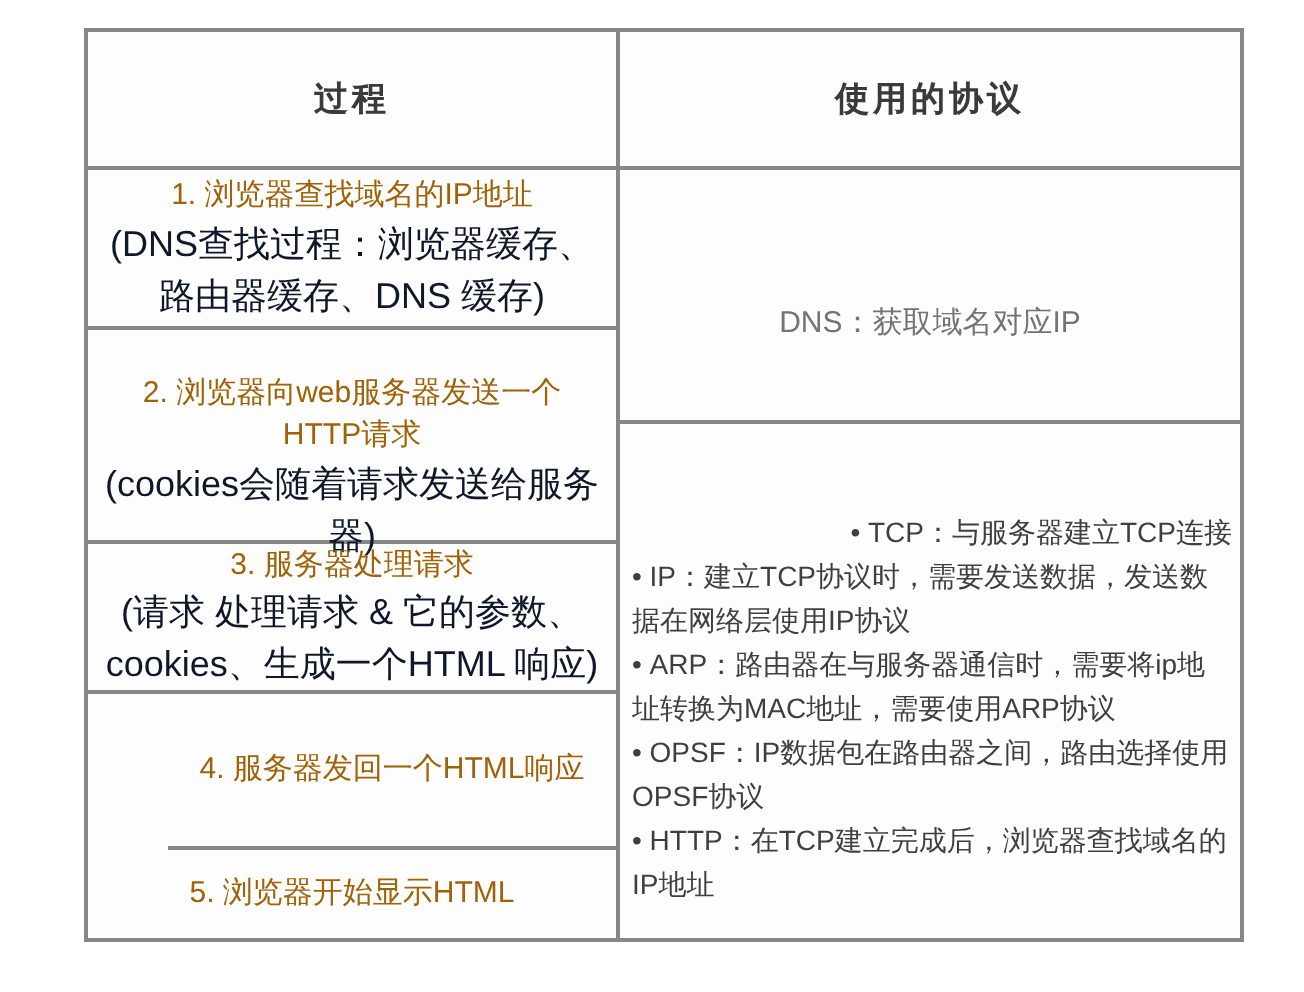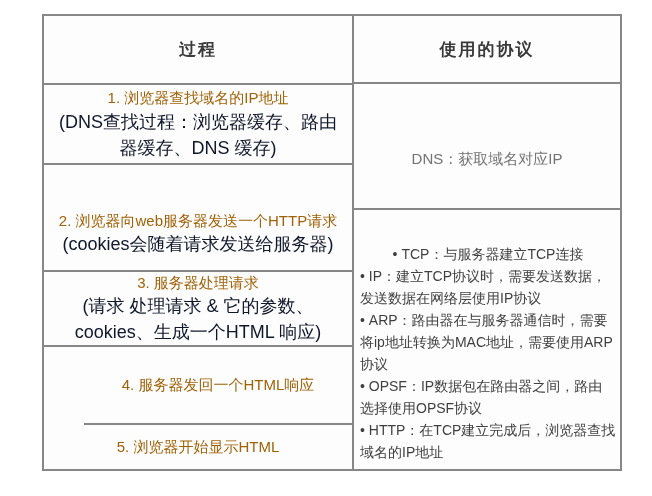--- a/index.html
+++ b/index.html
@@ -19,21 +19,21 @@
     position: absolute;
     left: 42px;
     top: 14px;
     width: 580px;
     height: 457px;
     display: flex;
     border: 2px solid #878787;
     background: #fdfdfd;
   }
   .col { display: flex; flex-direction: column; }
-  .col-process { width: 310px; border-right: 2px solid #878787; }
+  .col-process { width: 266px; border-right: 2px solid #878787; }
   .col-protocol { flex: 1; gap: 27px; }
   .cell {
     display: flex;
     flex-direction: column;
     align-items: center;
     justify-content: center;
     text-align: center;
     border-bottom: 2px solid #878787;
     padding: 4px 8px;
   }
@@ -46,21 +46,21 @@
     color: #3a3a3a;
   }
   .cell-r1 { height: 80px; }
   .cell-r2 { height: 75px; margin-top: 32px; }
   .cell-r3 { height: 75px; }
   .cell-r4 { height: 78px; margin-left: 40px; }
   .cell-r5 { flex: 1; }
   .cell-dns { height: 100px; }
   .cell-bullets {
     flex: 1;
-    align-items: center;
+    align-items: flex-end;
     justify-content: center;
     text-align: left;
     padding: 6px 4px 6px 6px;
   }
   .main-line {
     font-size: 15px;
     line-height: 1.45;
     color: #a16207;
   }
   .note-line {

